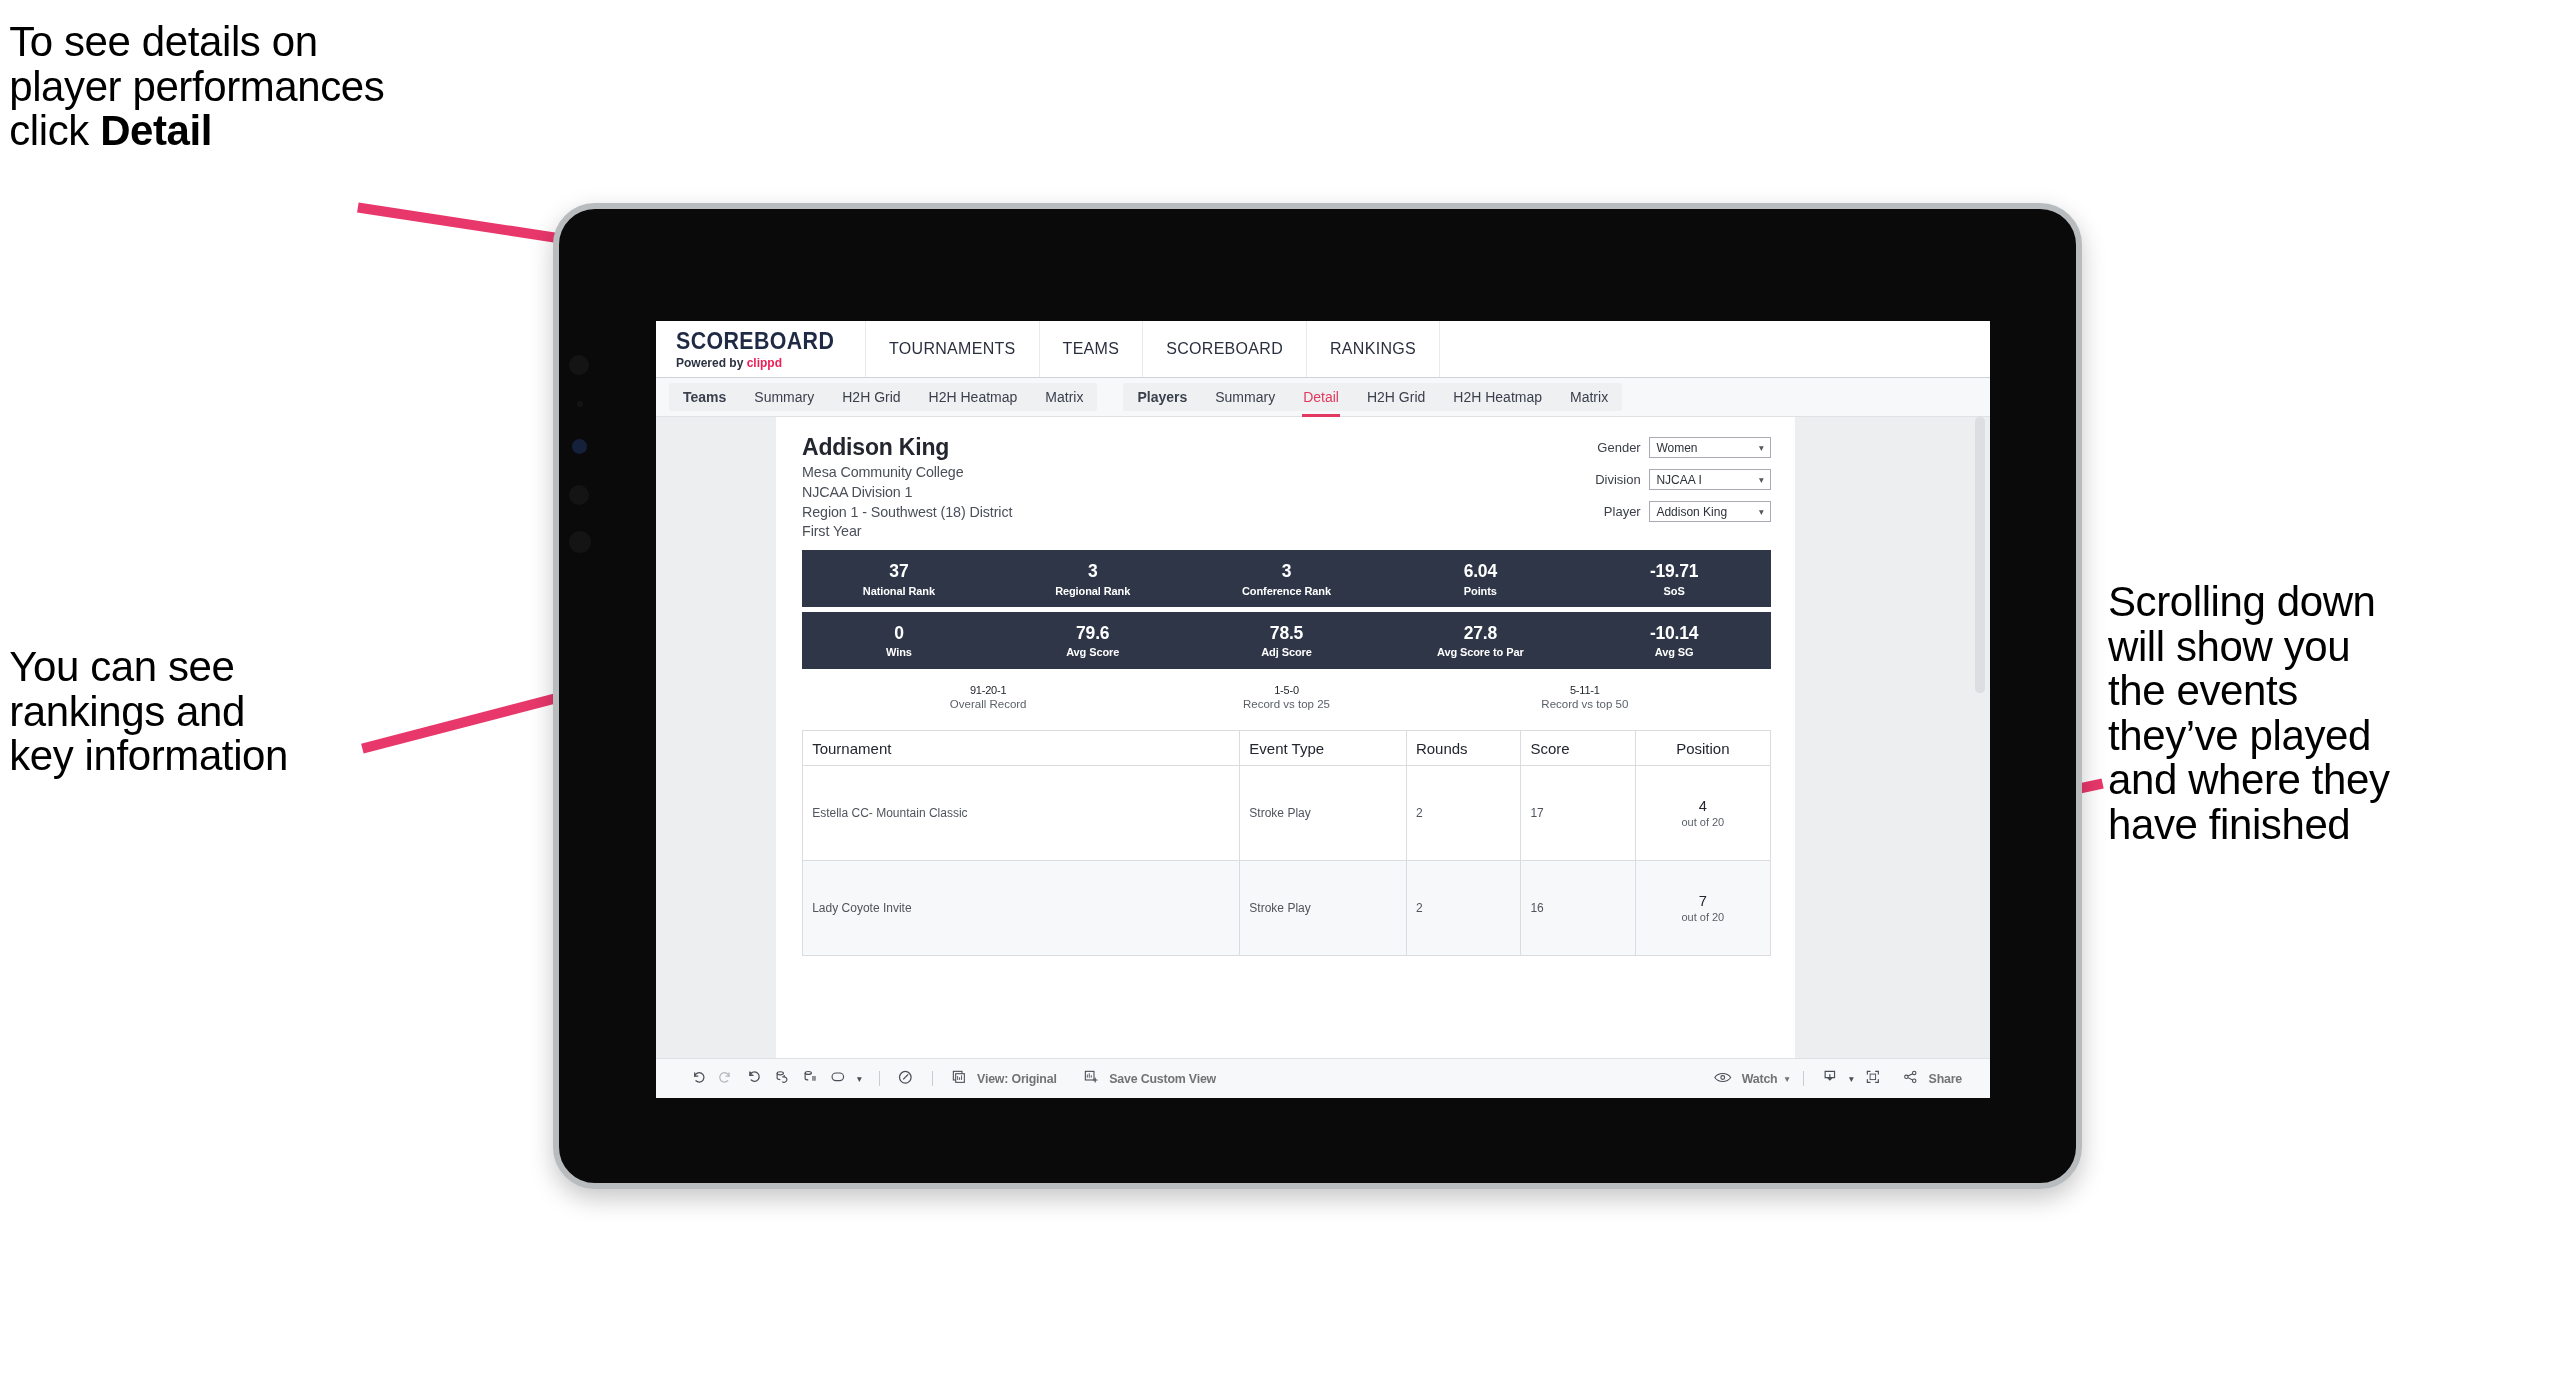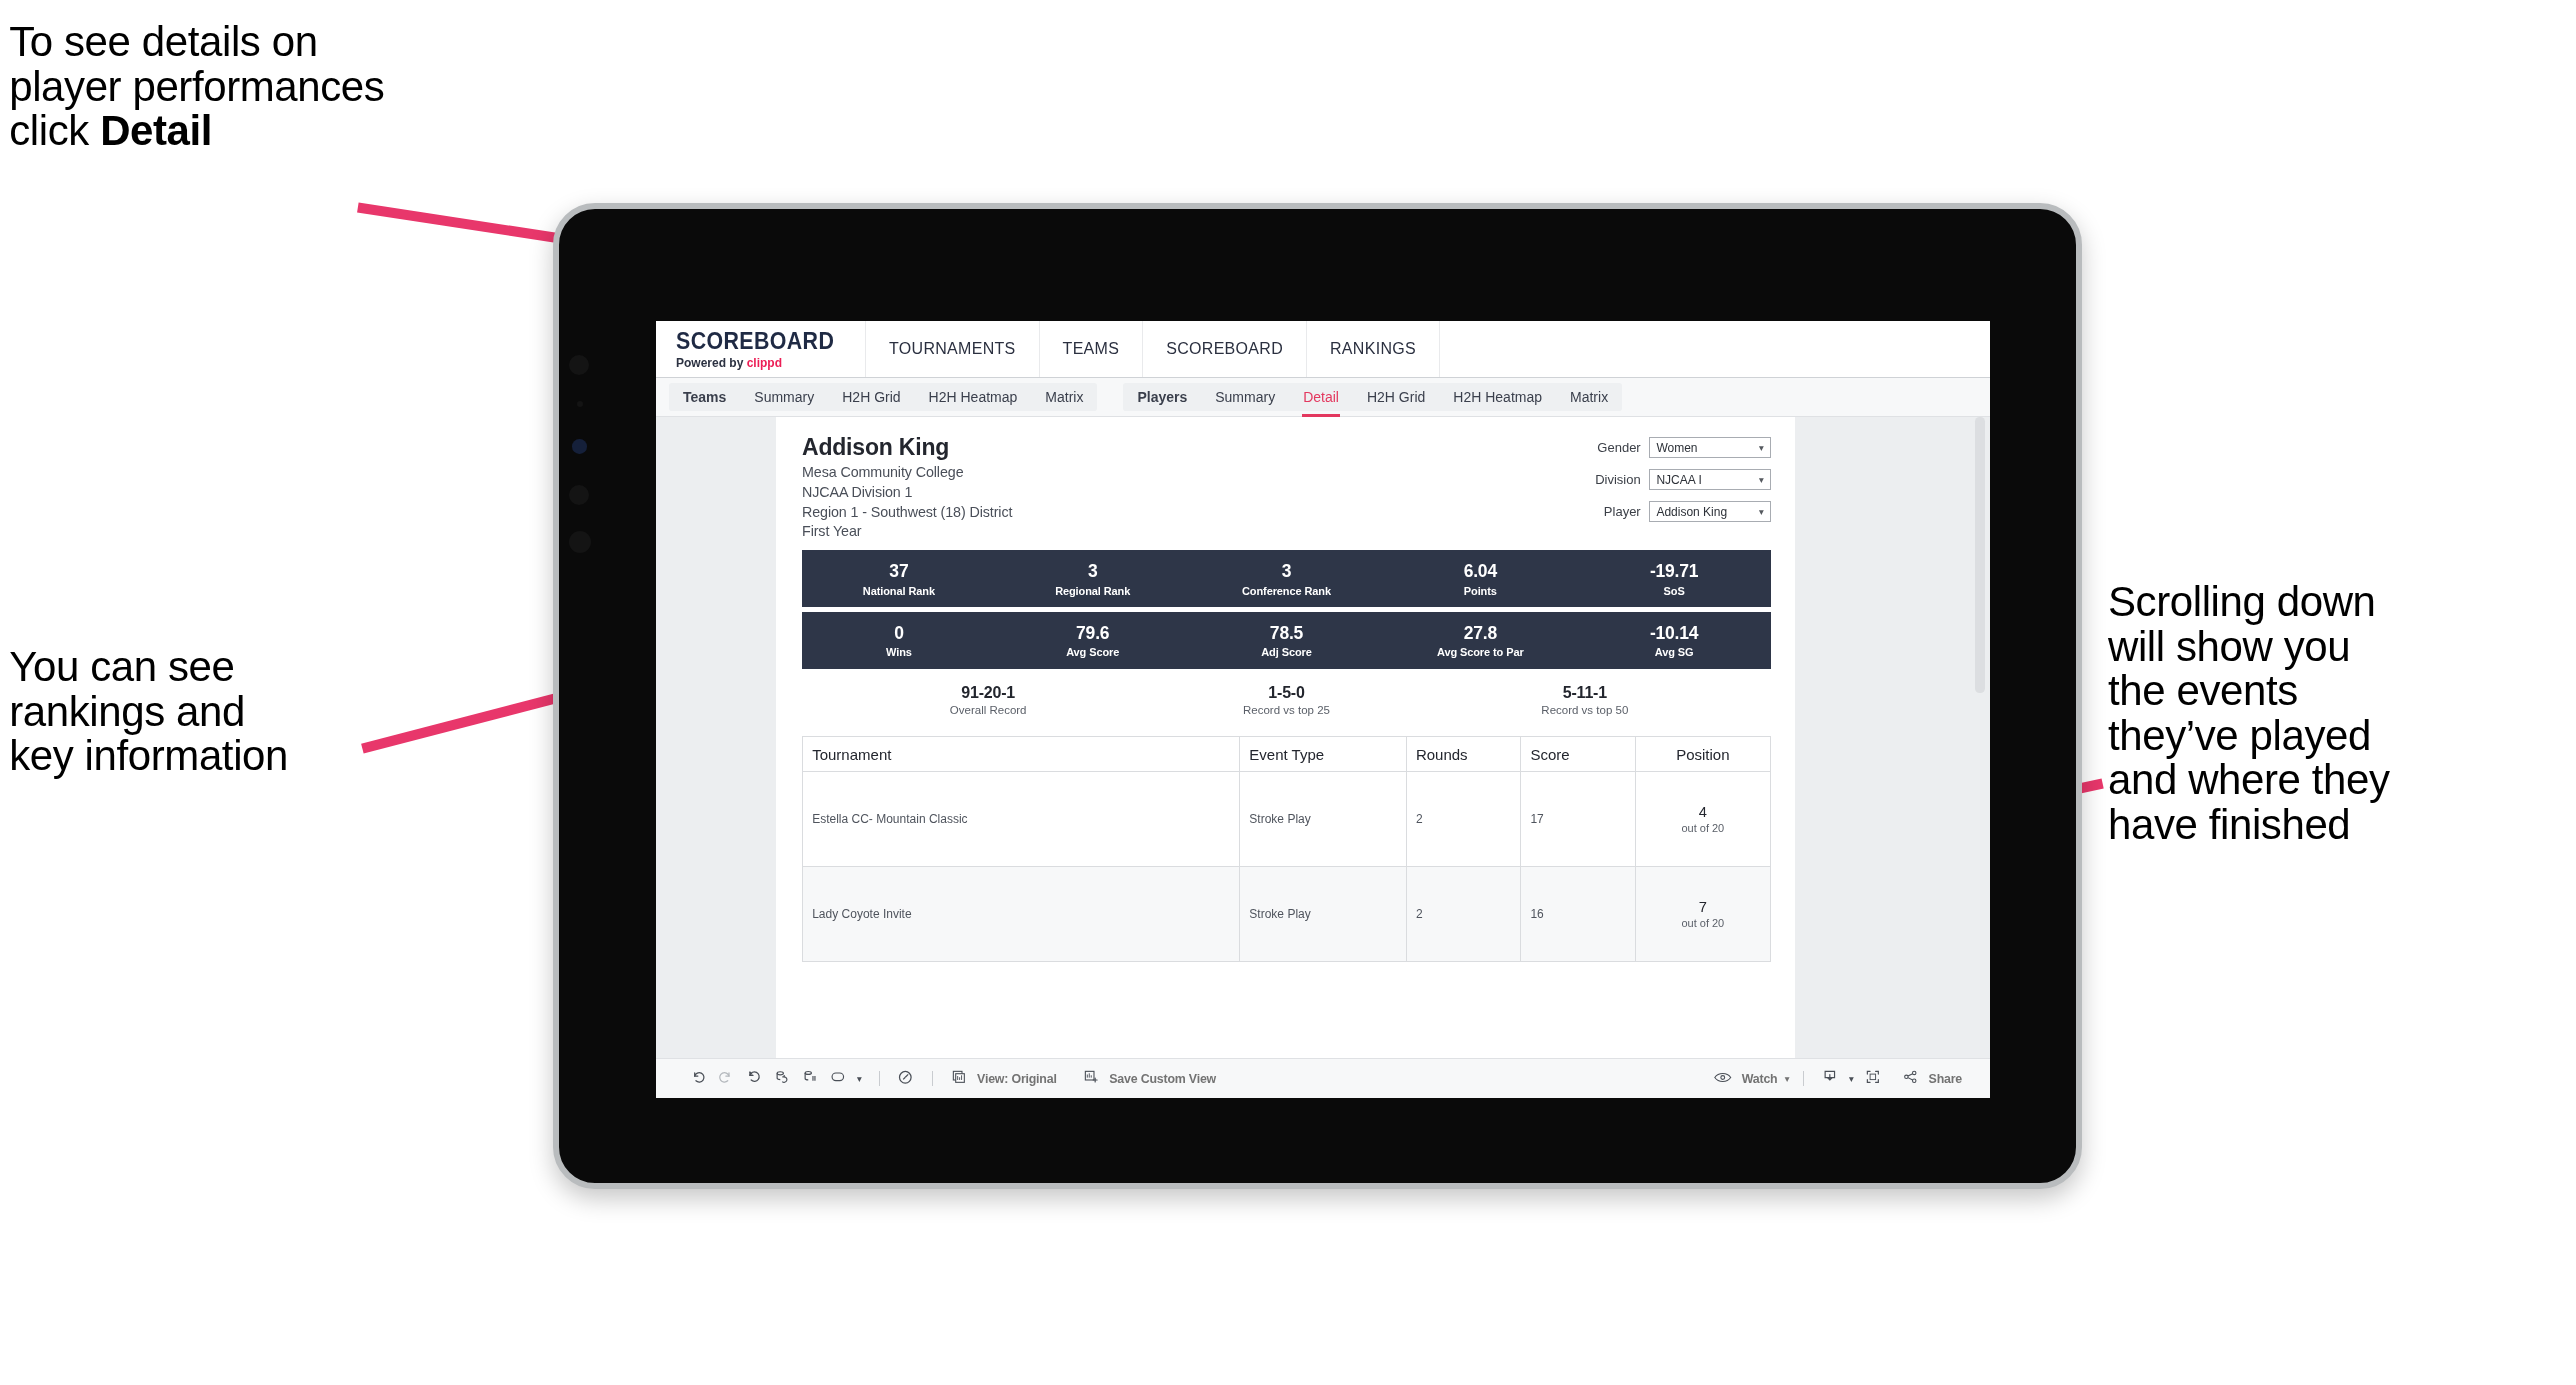--- a/index.html
+++ b/index.html
@@ -144,21 +144,21 @@
     height: 57px; align-items:center;
   }
   .statbar.second { margin-top: 4.6px; }
   .stat { flex:1; text-align:center; color:#fff; }
   .stat-v { font-size: 17.5px; font-weight:700; letter-spacing:-0.2px; }
   .stat-l { font-size: 11px; font-weight:700; margin-top:2.8px; letter-spacing:-0.1px; }
 
   
   .recbar { display:flex; margin-top: 14.7px; padding: 0 37px; }
   .rec { flex:1; text-align:center; }
-  .rec-v { font-size: 16px; font-weight:700; color:#23262e; letter-spacing:-0.2px; }
+  .rec-v { font-size: 11px; font-weight:400; color:#23262e; letter-spacing:-0.2px; }
   .rec-l { font-size: 11.5px; color:#5a5f68; margin-top:2.8px; }
 
   
   table.evt { width: 100%; border-collapse: collapse; margin-top: 20px; }
   table.evt th {
     text-align:left; font-size: 15px; font-weight:400; color:#23262e;
     padding: 8.3px 9.2px; border:0.9px solid #dadcdf; background:#fff;
   }
   table.evt th.ctr { text-align:center; }
   table.evt td {

